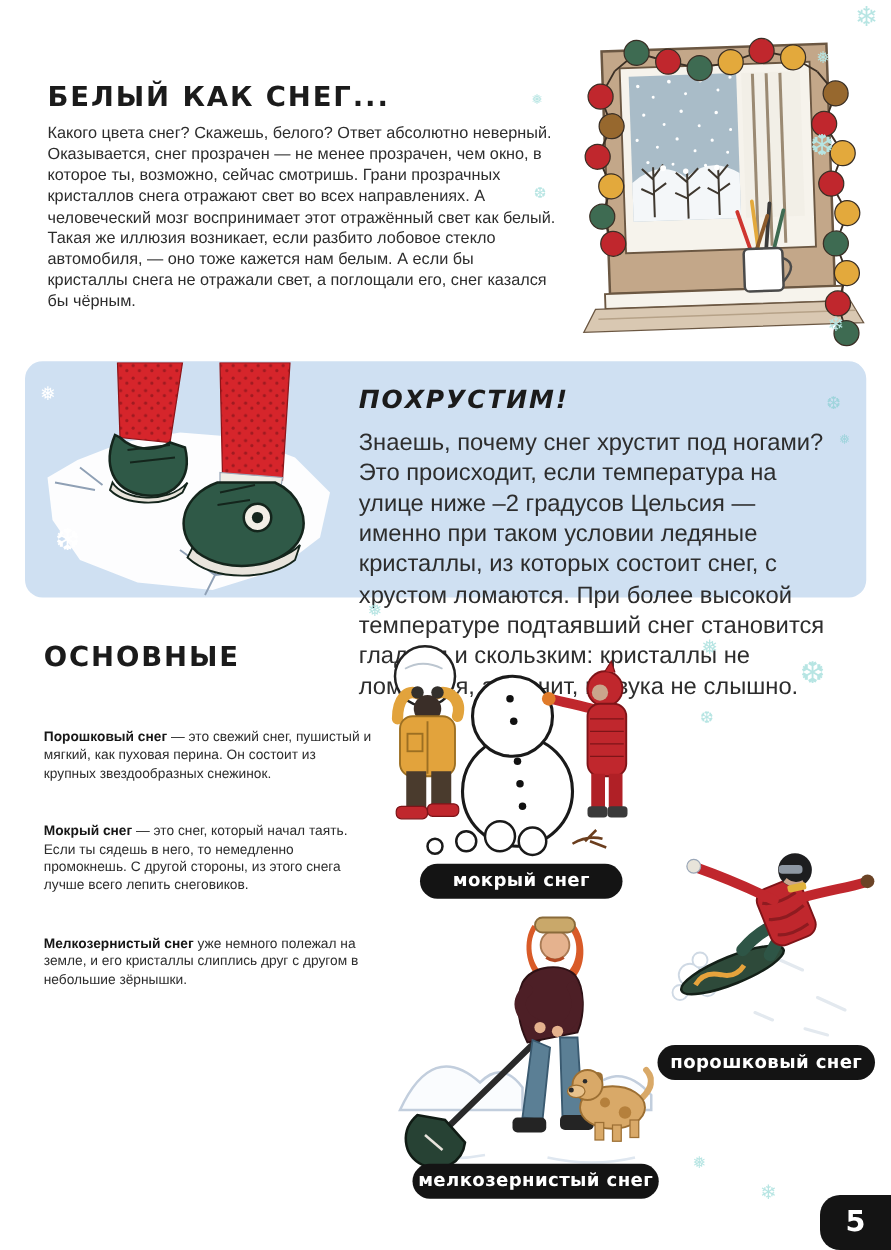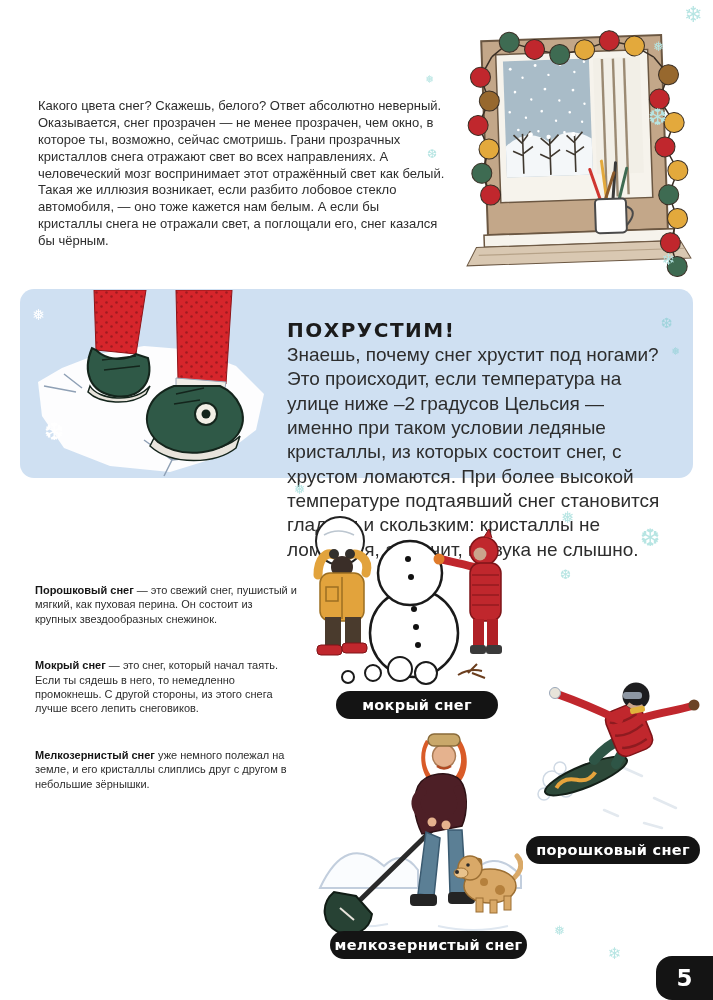--- a/index.html
+++ b/index.html
@@ -16,21 +16,21 @@
   .lead-text{
     position:absolute;left:38px;top:98px;width:408px;
     font-size:13px;line-height:1.3;margin:0;
   }
   .window-illo{position:absolute;left:443px;top:12px;}
   .crunch-box{
     position:absolute;left:20px;top:289px;width:673px;height:189px;
     background:#cfe0f2;border-radius:14px;
   }
   .boots-illo{position:absolute;left:24px;top:290px;}
-  .h-crunch{position:absolute;left:287px;top:318px;font-size:20px;}
+  .h-crunch{position:absolute;left:287px;top:307px;font-size:20px;font-style:italic;}
   .crunch-text{
     position:absolute;left:287px;top:343px;width:384px;
     font-size:19px;line-height:1.28;margin:0;
   }
   .h-types{position:absolute;left:35px;top:514px;font-size:22px;line-height:1.2;}
   .types-col{position:absolute;left:35px;top:583px;width:262px;}
   .types-col p{margin:0 0 32px 0;font-size:11px;line-height:1.31;}
   .types-col b{color:#161616;}
   .snowman-illo{position:absolute;left:288px;top:515px;}
   .boarder-illo{position:absolute;left:524px;top:638px;}
@@ -49,20 +49,21 @@
     font-family:"DejaVu Sans",sans-serif;font-weight:bold;font-size:23px;
     display:flex;align-items:center;justify-content:center;
   }
   .flake{position:absolute;line-height:1;font-family:"DejaVu Sans",sans-serif;pointer-events:none;}
 </style>
 </head>
 <body>
 
 <div class="page">
 
+  <h1 class="display h-main">БЕЛЫЙ КАК СНЕГ...</h1>
 
   <p class="lead-text">Какого цвета снег? Скажешь, белого? Ответ абсолютно неверный. Оказывается, снег прозрачен — не менее прозрачен, чем окно, в которое ты, возможно, сейчас смотришь. Грани прозрачных кристаллов снега отражают свет во всех направлениях. А человеческий мозг воспринимает этот отражённый свет как белый. Такая же иллюзия возникает, если разбито лобовое стекло автомобиля, — оно тоже кажется нам белым. А если бы кристаллы снега не отражали свет, а поглощали его, снег казался бы чёрным.</p>
 
   <svg class="window-illo" width="266" height="272" viewBox="0 0 266 272">
     <g transform="rotate(-2 133 136)">
 
       <rect x="42" y="26" width="180" height="194" fill="#c3a789" stroke="#6b5742" stroke-width="2"></rect>
       <rect x="56" y="40" width="152" height="148" fill="#f6f3ec" stroke="#6b5742" stroke-width="1.5"></rect>
 
       <rect x="63" y="47" width="86" height="116" fill="#a9bcc8"></rect>
@@ -183,21 +184,21 @@
     <path d="M150,96 C122,106 114,134 134,152 C158,170 200,164 214,144 C226,126 214,104 196,96 Z" fill="#2f5947" stroke="#14251c" stroke-width="2"></path>
     <circle cx="182" cy="124" r="11" fill="#f2efe6" stroke="#14251c" stroke-width="2"></circle>
     <circle cx="182" cy="124" r="4.5" fill="#14251c"></circle>
     <path d="M152,104 l28,-6 M150,114 l26,-4" stroke="#14251c" stroke-width="1.5" fill="none"></path>
   </svg>
 
   <h2 class="display h-crunch">ПОХРУСТИМ!</h2>
   <p class="crunch-text">Знаешь, почему снег хрустит под ногами? Это происходит, если температура на улице ниже –2 градусов Цельсия — именно при таком условии ледяные кристаллы, из которых состоит снег, с хрустом ломаются. При более высокой температуре подтаявший снег становится гладким и скользким: кристаллы не ломаются, а значит, и звука не слышно.</p>
 
   <h2 class="display h-types">
-    <br>
+    <span>ОСНОВНЫЕ</span><br>
   </h2>
 
   <div class="types-col">
     <p><b>Порошковый снег</b><span> — это свежий снег, пушистый и мягкий, как пуховая перина. Он состоит из крупных звездообразных снежинок.</span></p>
     <p><b>Мокрый снег</b><span> — это снег, который начал таять. Если ты сядешь в него, то немедленно промокнешь. С другой стороны, из этого снега лучше всего лепить снеговиков.</span></p>
     <p><b>Мелкозернистый снег</b><span> уже немного полежал на земле, и его кристаллы слиплись друг с другом в небольшие зёрнышки.</span></p>
   </div>
 
   <svg class="snowman-illo" width="245" height="178" viewBox="0 0 245 178">
 

